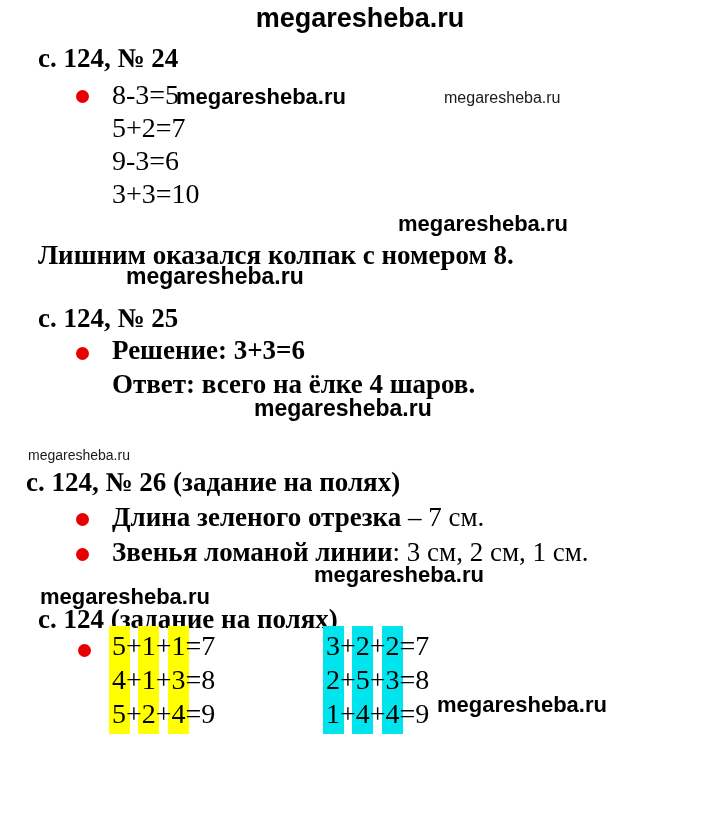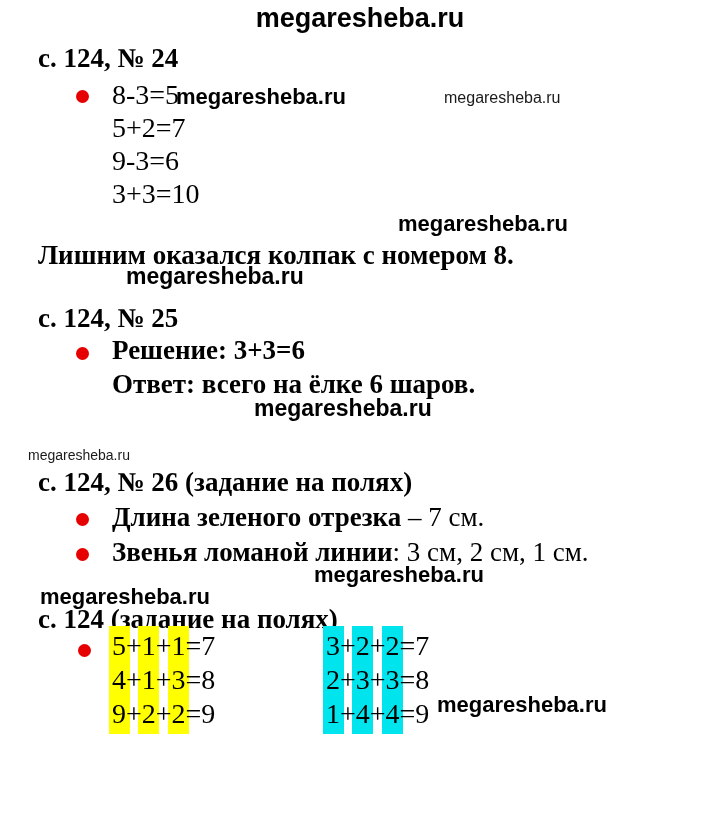--- a/index.html
+++ b/index.html
@@ -58,25 +58,25 @@
   <div class="abs wm" style="left:176px; top:84px">megaresheba.ru</div>
   <div class="abs wm-light" style="left:444px; top:89px">megaresheba.ru</div>
 
   <div class="abs wm" style="left:398px; top:211px">megaresheba.ru</div>
   <div class="abs body-bold" style="left:38px; top:240px">Лишним оказался колпак с номером 8.</div>
   <div class="abs wm23" style="left:126px; top:263px">megaresheba.ru</div>
 
   <div class="abs heading" style="left:38px; top:303px">с. 124, № 25</div>
   <div class="abs dot" style="left:76px; top:347px"></div>
   <div class="abs body-bold" style="left:112px; top:335px">Решение: 3+3=6</div>
-  <div class="abs body-bold" style="left:112px; top:369px">Ответ: всего на ёлке 6 шаров.</div>
+  <div class="abs body-bold" style="left:112px; top:369px">Ответ: всего на ёлке 4 шаров.</div>
   <div class="abs wm23" style="left:254px; top:395px">megaresheba.ru</div>
 
   <div class="abs wm-tiny" style="left:28px; top:447px">megaresheba.ru</div>
-  <div class="abs heading" style="left:38px; top:467px">с. 124, № 26 (задание на полях)</div>
+  <div class="abs heading" style="left:26px; top:467px">с. 124, № 26 (задание на полях)</div>
 
   <div class="abs dot" style="left:76px; top:513px"></div>
   <div class="abs body-bold" style="left:112px; top:502px">
     <span>Длина зеленого отрезка</span><span class="reg"> – 7 см.</span>
   </div>
 
   <div class="abs dot" style="left:76px; top:548px"></div>
   <div class="abs body-bold" style="left:112px; top:537px">
     <span>Звенья ломаной линии</span><span class="reg">: 3 см, 2 см, 1 см.</span>
   </div>
@@ -86,29 +86,29 @@
 
   <div class="abs heading" style="left:38px; top:604px">с. 124 (задание на полях)</div>
   <div class="abs dot" style="left:78px; top:644px"></div>
 
   <div class="abs eq-group yellow" style="left:112px; top:629px">
     <div class="stripe c1"></div>
     <div class="stripe c2"></div>
     <div class="stripe c3"></div>
     <div class="line">5+1+1=7</div>
     <div class="line">4+1+3=8</div>
-    <div class="line">9+2+2=9</div>
+    <div class="line">5+2+4=9</div>
   </div>
 
   <div class="abs eq-group cyan" style="left:326px; top:629px">
     <div class="stripe c1"></div>
     <div class="stripe c2"></div>
     <div class="stripe c3"></div>
     <div class="line">3+2+2=7</div>
-    <div class="line">2+3+3=8</div>
+    <div class="line">2+5+3=8</div>
     <div class="line">1+4+4=9</div>
   </div>
 
   <div class="abs wm" style="left:437px; top:692px">megaresheba.ru</div>
 
   <div class="abs center site-bottom">Мегарешеба.ру</div>
 
 </div>
 
 </body></html>

